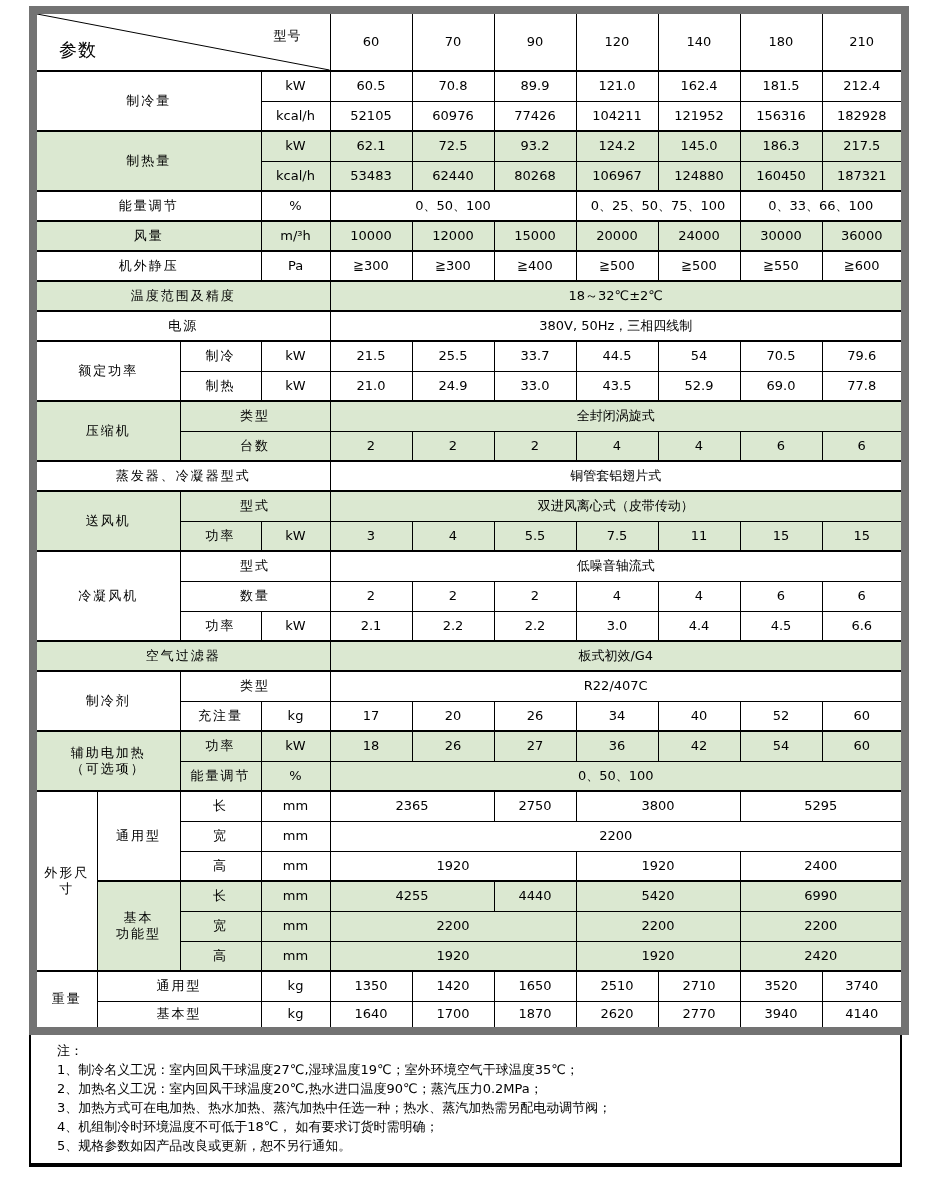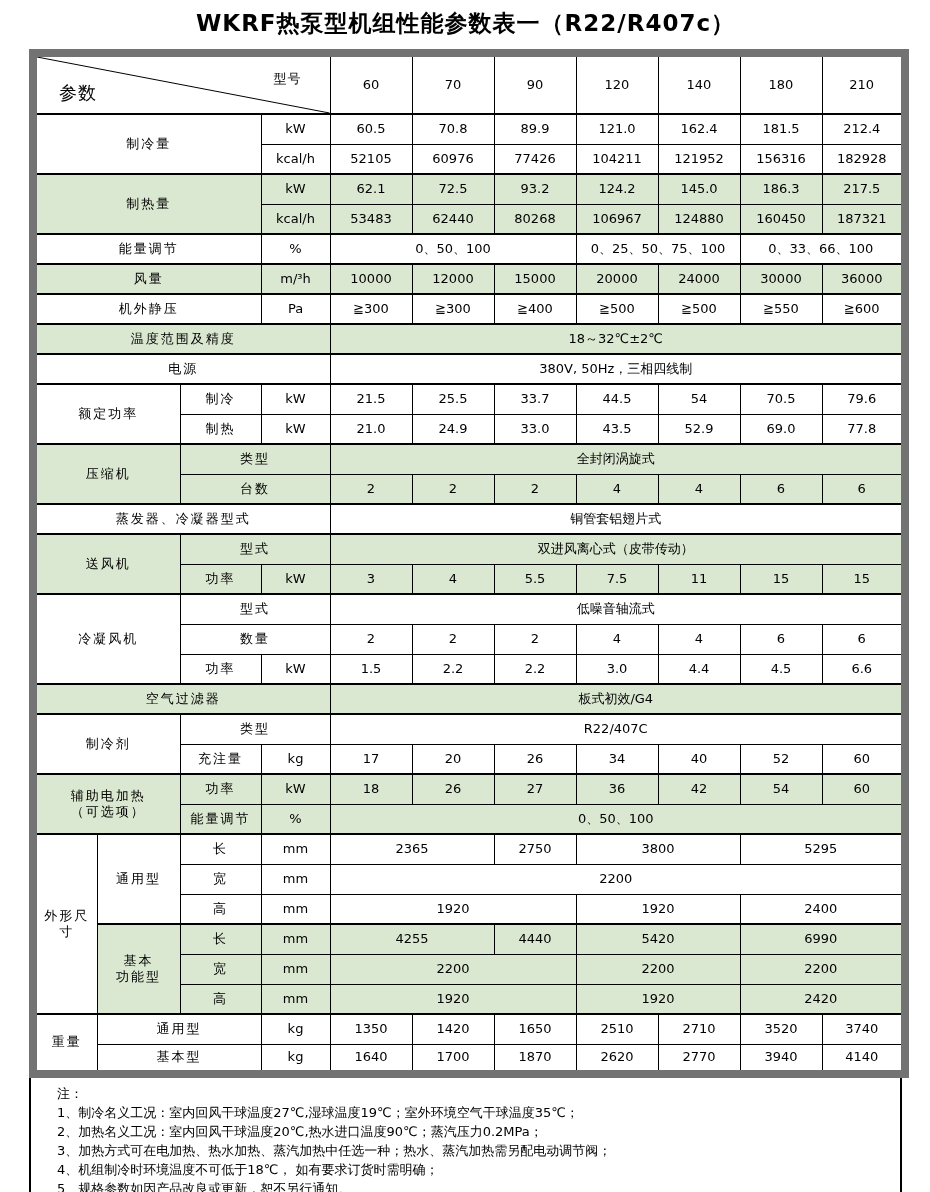--- a/index.html
+++ b/index.html
@@ -42,21 +42,20 @@
     border-bottom-width: 4px;
     padding: 6px 10px 8px 26px; font-size: 13px; line-height: 19px;
   }
   .notes-header { font-size: 13px; }
   .note-line { white-space: nowrap; }
 </style>
 </head>
 <body>
 
 <div class="page">
-  <div class="page-title">WKRF热泵型机组性能参数表一（R22/R407c）</div>
 
   <table class="spec">
     <colgroup>
         <col style="width: 64px;">
         <col style="width: 83px;">
         <col style="width: 81px;">
         <col style="width: 69px;">
         <col style="width: 82px;">
         <col style="width: 82px;">
         <col style="width: 82px;">
@@ -226,21 +225,21 @@
           <td class="value">2</td>
           <td class="value">2</td>
           <td class="value">4</td>
           <td class="value">4</td>
           <td class="value">6</td>
           <td class="value">6</td>
         </tr>
         <tr>
           <td class="sub">功率</td>
           <td class="unit">kW</td>
-          <td class="value">1.5</td>
+          <td class="value">2.1</td>
           <td class="value">2.2</td>
           <td class="value">2.2</td>
           <td class="value">3.0</td>
           <td class="value">4.4</td>
           <td class="value">4.5</td>
           <td class="value">6.6</td>
         </tr>
         <tr class="thick">
           <td colspan="4" class="label green">空气过滤器</td>
           <td colspan="7" class="value green">板式初效/G4</td>

